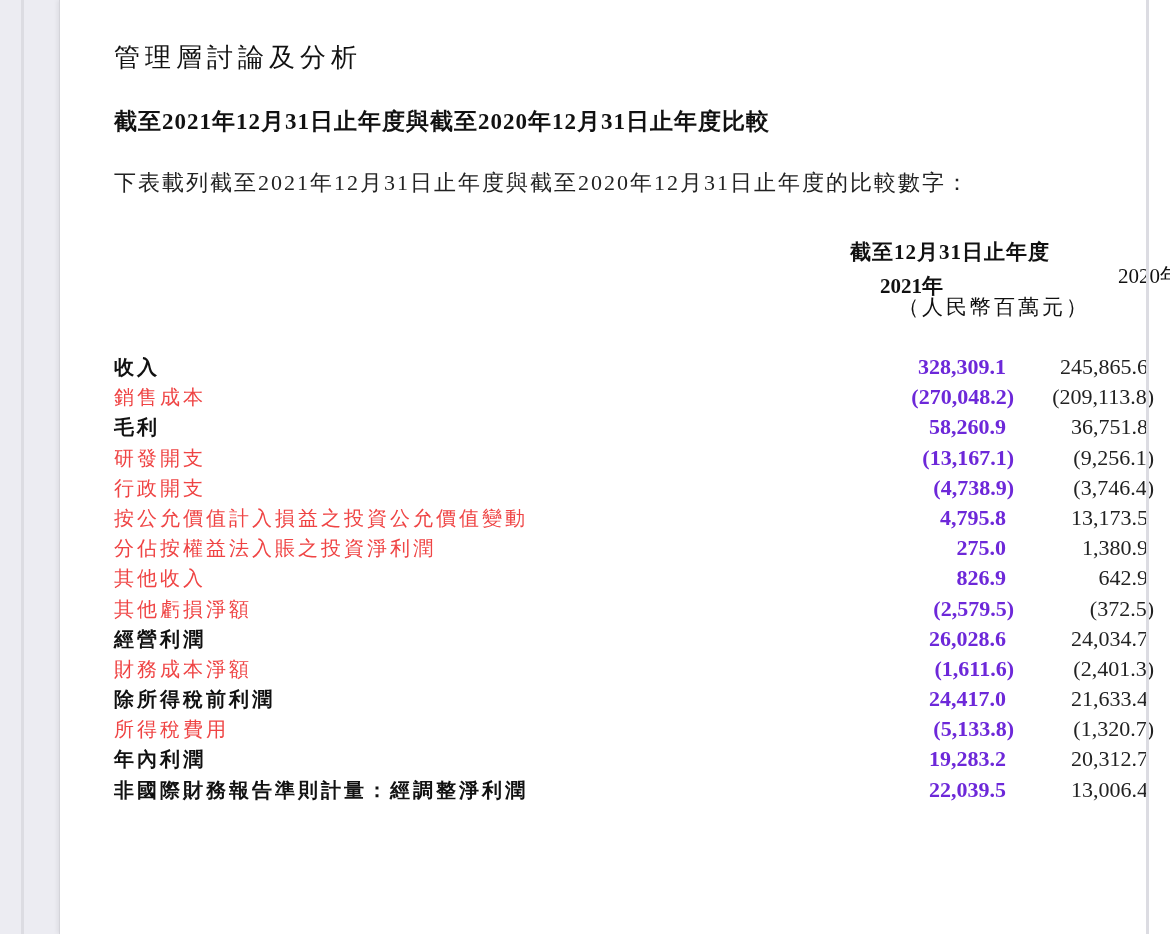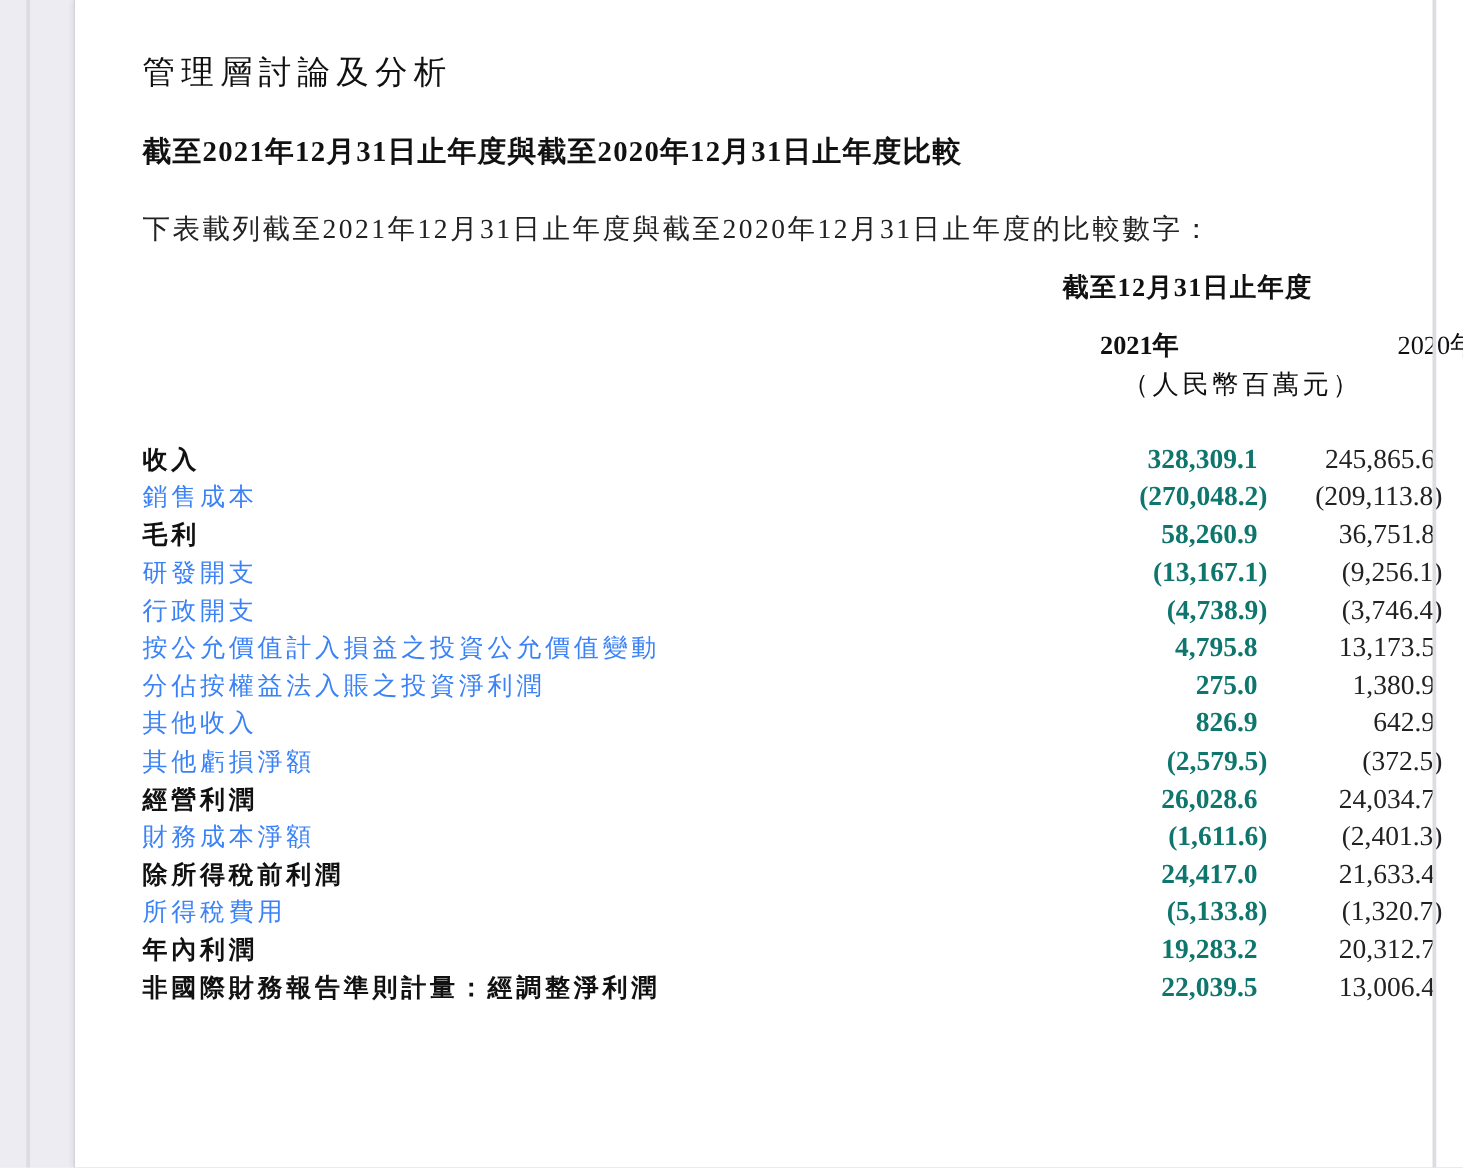--- a/index.html
+++ b/index.html
@@ -62,63 +62,63 @@
       color: #222;
       margin: 0;
     }
     .col-head {
       position: absolute;
       font-family: "Liberation Serif", "DejaVu Serif", serif;
       font-size: 21px;
       color: #111;
       white-space: nowrap;
     }
-    .period { left: 790px; top: 216px; font-weight: bold; letter-spacing: 1px; }
-    .year2021 { left: 820px; top: 262px; font-weight: bold; }
+    .period { left: 790px; top: 238px; font-weight: bold; letter-spacing: 1px; }
+    .year2021 { left: 820px; top: 272px; font-weight: bold; }
     .year2020 { left: 1058px; top: 262px; }
     .unit { left: 838px; top: 293px; letter-spacing: 3px; }
 
     .table {
       position: absolute;
       left: 54px;
       top: 352px;
       width: 1060px;
     }
     .row {
       position: relative;
       height: 30.2px;
     }
     .row .label {
       position: absolute;
       left: 0;
       top: 0;
       font-family: "DejaVu Sans", sans-serif;
       font-size: 20px;
       letter-spacing: 3px;
-      color: #3b82f6;
+      color: #ef4444;
       white-space: nowrap;
       line-height: 30px;
     }
     .row.bold .label {
       font-weight: bold;
       color: #111;
     }
     .row .v2021, .row .v2020 {
       position: absolute;
       top: 0;
       font-family: "Liberation Serif", "DejaVu Serif", serif;
       font-size: 22px;
       line-height: 30px;
       white-space: nowrap;
       text-align: right;
     }
     .row .v2021 {
       right: 168px;
       font-weight: bold;
-      color: #0f766e;
+      color: #6d28d9;
     }
     .row .v2020 {
       right: 26px;
       color: #222;
     }
     
     .row .v2021.neg { right: 160px; }
     .row .v2020.neg { right: 20px; }
   </style>
 </head>

